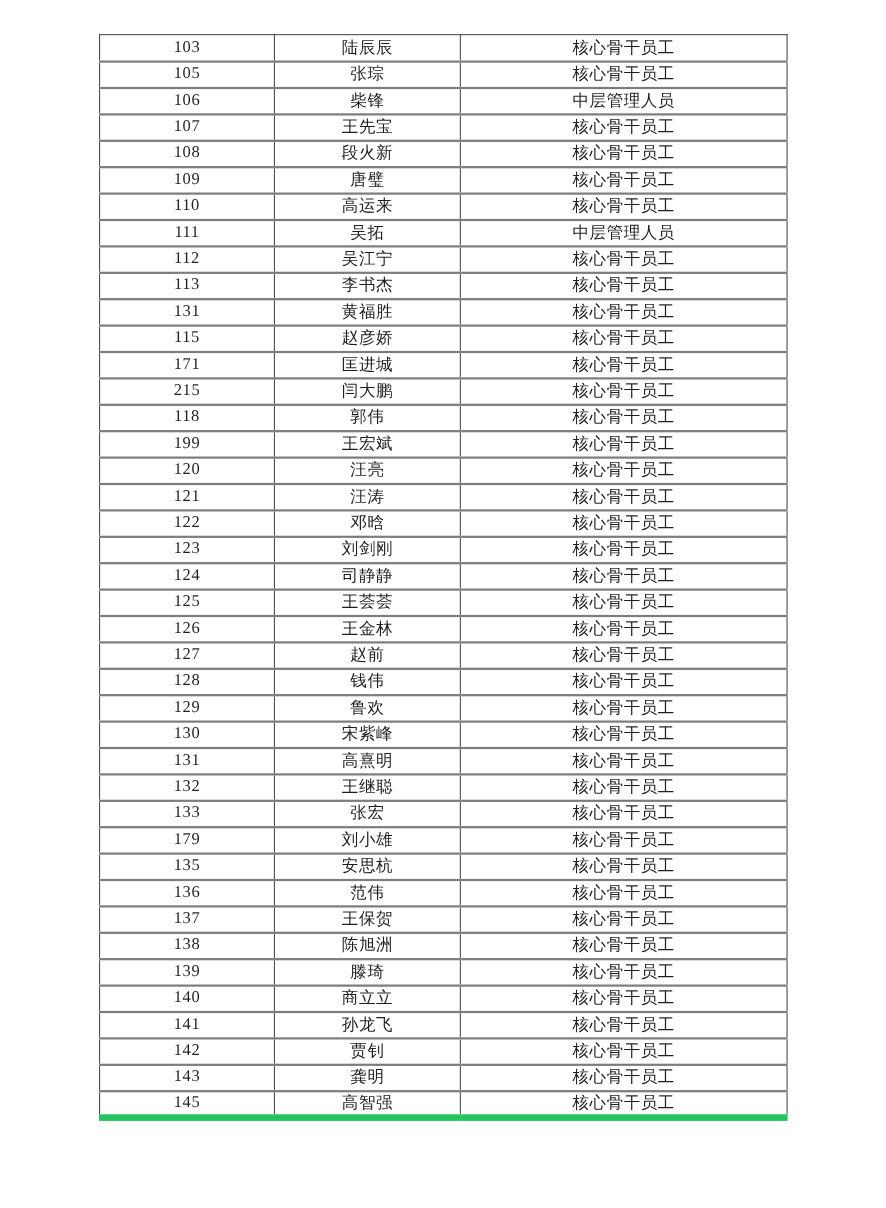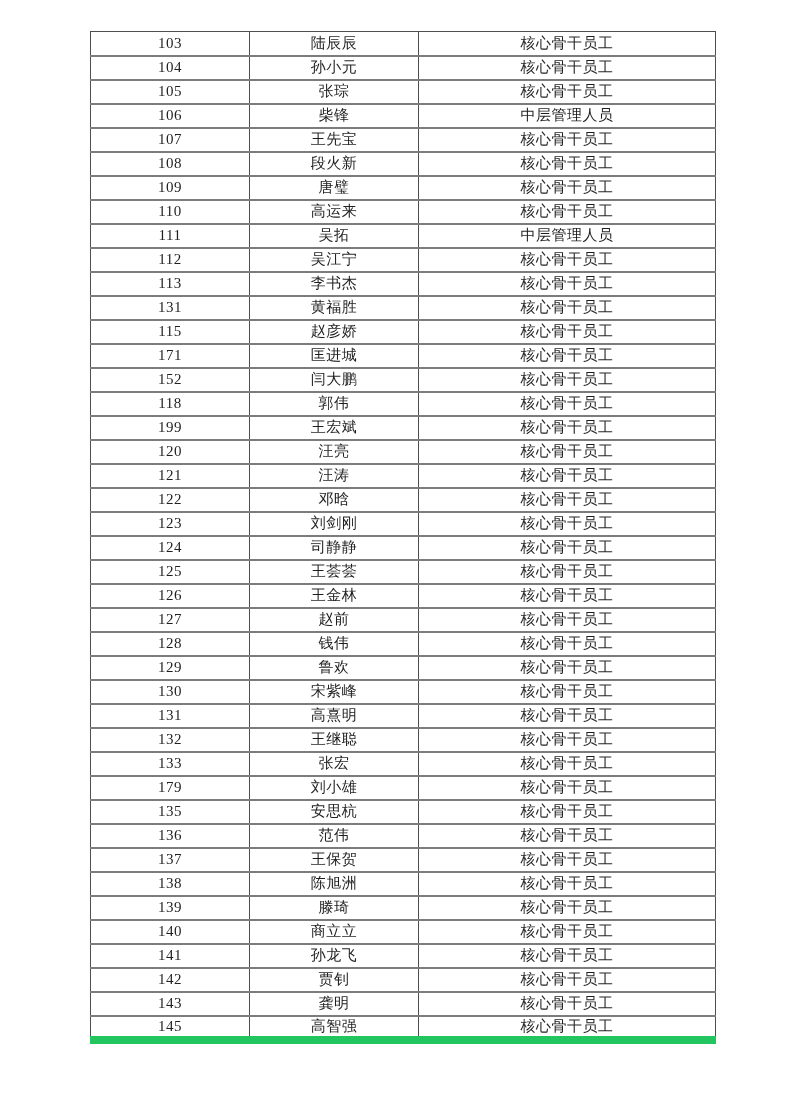--- a/index.html
+++ b/index.html
@@ -32,21 +32,21 @@
     border-bottom: 2px solid #7c7c7c;
     text-align: center;
     vertical-align: middle;
     font-size: 15px;
     color: #1f1f1f;
     letter-spacing: 0.5px;
     white-space: nowrap;
     overflow: hidden;
   }
   table.roster tr:first-child td { border-top: 1px solid #4f4f4f; }
-  table.roster tr:last-child td { border-bottom: 8px solid #22c55e; }
+  table.roster tr:last-child td { border-bottom: 6px solid #22c55e; }
   col.c-no   { width: 159px; }
   col.c-name { width: 169px; }
   col.c-cat  { width: 297px; }
   .num-cell { font-family: "Liberation Serif", "DejaVu Serif", serif; }
 </style>
 </head>
 <body>
 
 <div class="page">
   <table class="roster">
@@ -56,25 +56,20 @@
       <col class="c-cat">
     </colgroup>
     <tbody>
 
     <tr class="">
         <td class="num-cell">103</td>
         <td>陆辰辰</td>
         <td>核心骨干员工</td>
       </tr>
         <tr class="">
-        <td class="num-cell">104</td>
-        <td>孙小元</td>
-        <td>核心骨干员工</td>
-      </tr>
-        <tr class="">
         <td class="num-cell">105</td>
         <td>张琮</td>
         <td>核心骨干员工</td>
       </tr>
         <tr class="">
         <td class="num-cell">106</td>
         <td>柴锋</td>
         <td>中层管理人员</td>
       </tr>
         <tr class="">
@@ -121,21 +116,21 @@
         <td class="num-cell">115</td>
         <td>赵彦娇</td>
         <td>核心骨干员工</td>
       </tr>
         <tr class="">
         <td class="num-cell">171</td>
         <td>匡进城</td>
         <td>核心骨干员工</td>
       </tr>
         <tr class="">
-        <td class="num-cell">152</td>
+        <td class="num-cell">215</td>
         <td>闫大鹏</td>
         <td>核心骨干员工</td>
       </tr>
         <tr class="">
         <td class="num-cell">118</td>
         <td>郭伟</td>
         <td>核心骨干员工</td>
       </tr>
         <tr class="">
         <td class="num-cell">199</td>

